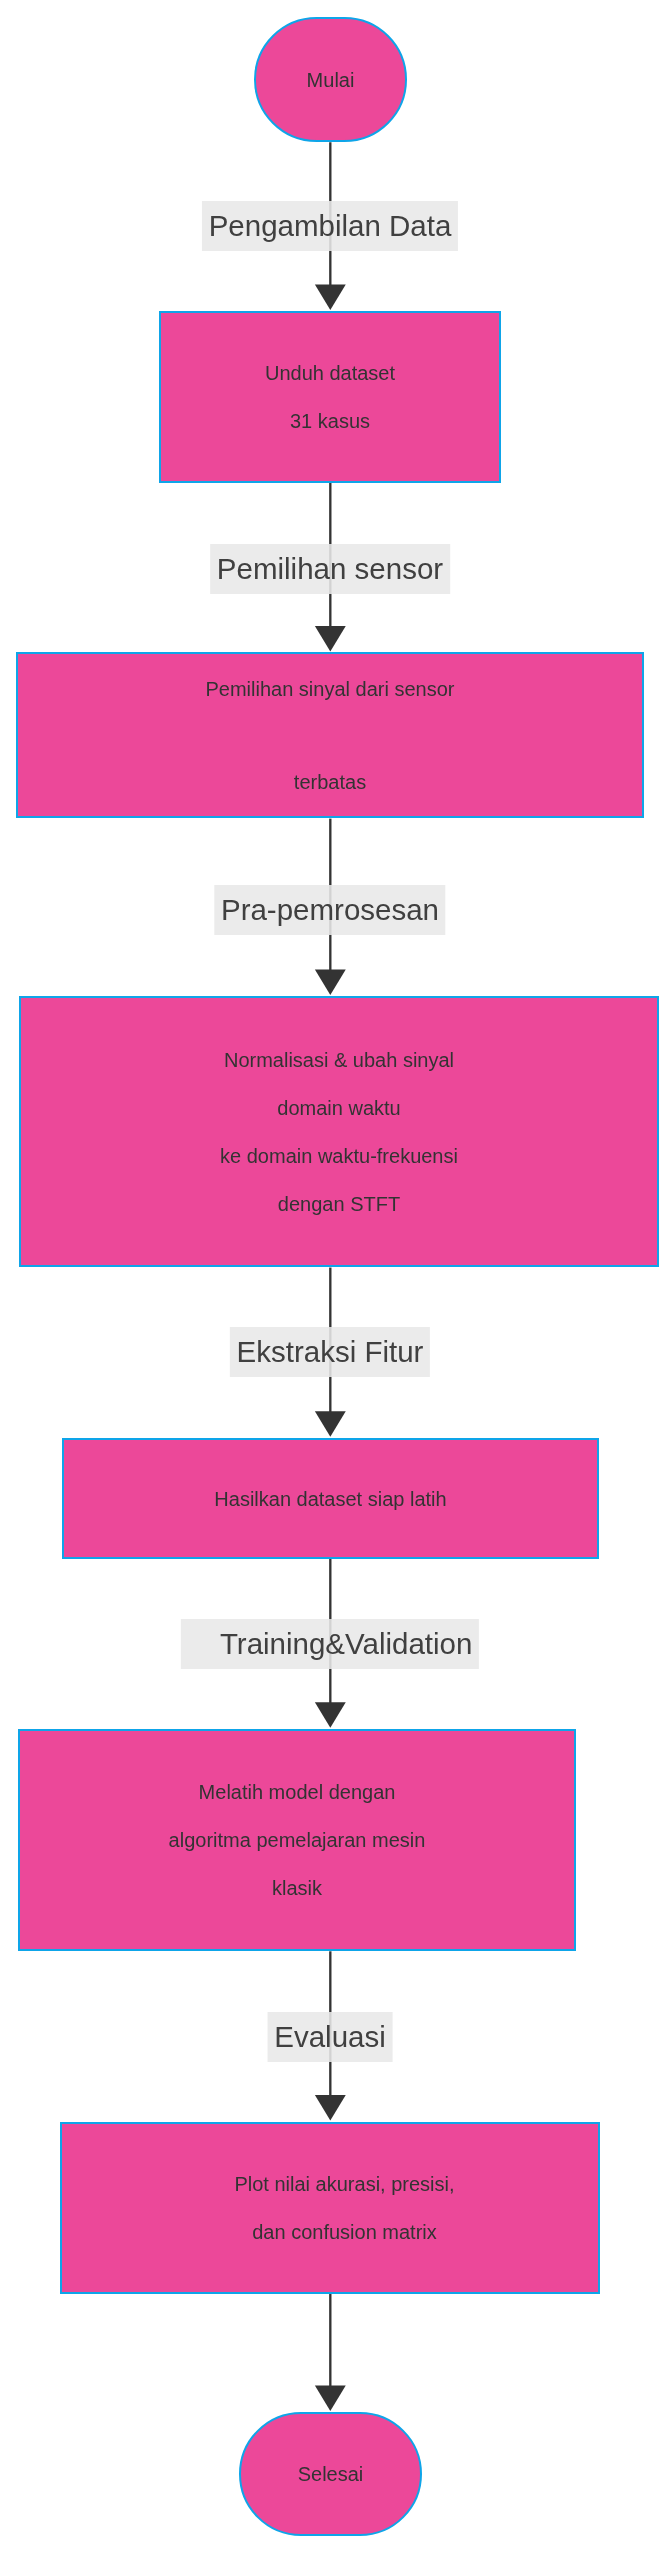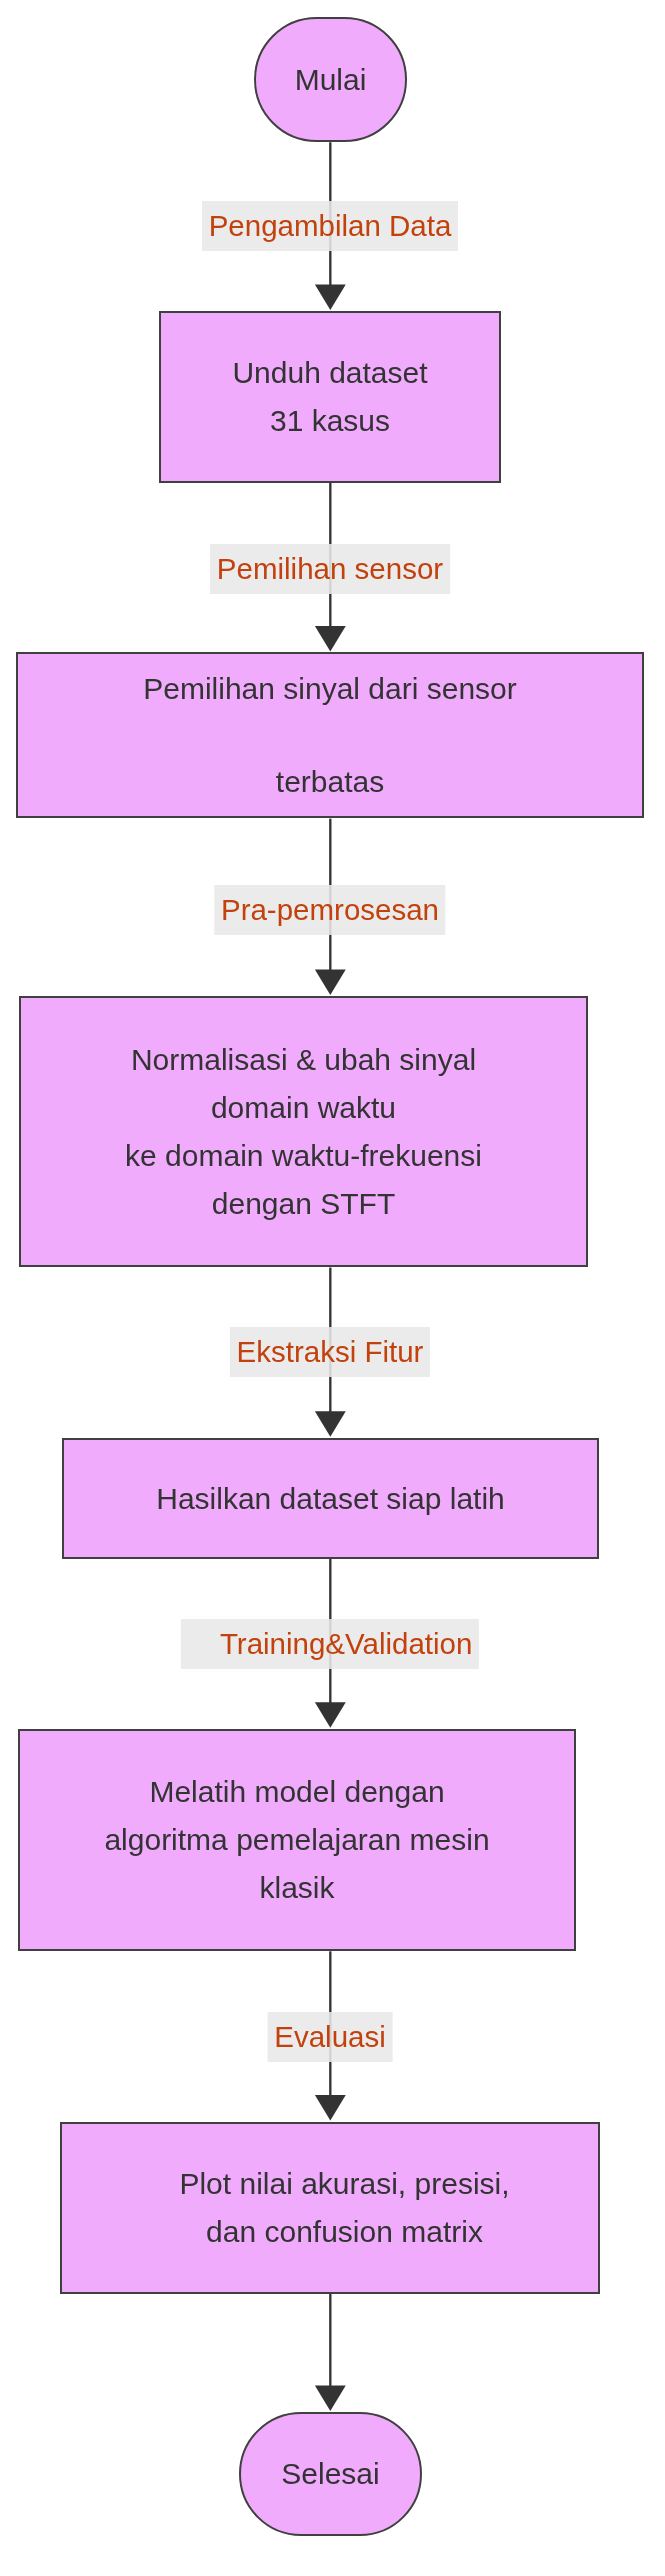--- a/index.html
+++ b/index.html
@@ -28,37 +28,37 @@
     fill: #333333;
     stroke: none;
   }
   .node {
     position: absolute;
     box-sizing: border-box;
     display: flex;
     flex-direction: column;
     align-items: center;
     justify-content: center;
-    background: #f0abfc;
-    border: 2px solid #404040;
+    background: #ec4899;
+    border: 2px solid #0ea5e9;
     color: #333333;
-    font-size: 30px;
+    font-size: 20px;
     line-height: 48px;
     text-align: center;
     white-space: nowrap;
   }
   .stadium {
     border-radius: 64px;
   }
   .edge-label {
     position: absolute;
     left: 330px;
     transform: translateX(-50%);
     background: rgba(232, 232, 232, 0.88);
-    color: #c2410c;
+    color: #404040;
     font-size: 29.5px;
     height: 50px;
     line-height: 50px;
     padding: 0 6.7px;
     white-space: nowrap;
     text-align: center;
   }
 </style>
 </head>
 <body>
@@ -103,21 +103,21 @@
   <div class="node" style="left:159px; top:311px; width:342px; height:172px;">
     <div>Unduh dataset</div>
     <div>31 kasus</div>
   </div>
 
   <div class="node" style="left:16px; top:652px; width:628px; height:166px;gap:45px;">
     <div>Pemilihan sinyal dari sensor</div>
     <div>terbatas</div>
   </div>
 
-  <div class="node" style="left:19px; top:996px; width:569px; height:271px;">
+  <div class="node" style="left:19px; top:996px; width:640px; height:271px;">
     <div>Normalisasi &amp; ubah sinyal</div>
     <div>domain waktu</div>
     <div>ke domain waktu-frekuensi</div>
     <div>dengan STFT</div>
   </div>
 
   <div class="node" style="left:62px; top:1438px; width:537px; height:121px;">
     <div>Hasilkan dataset siap latih</div>
   </div>
 

